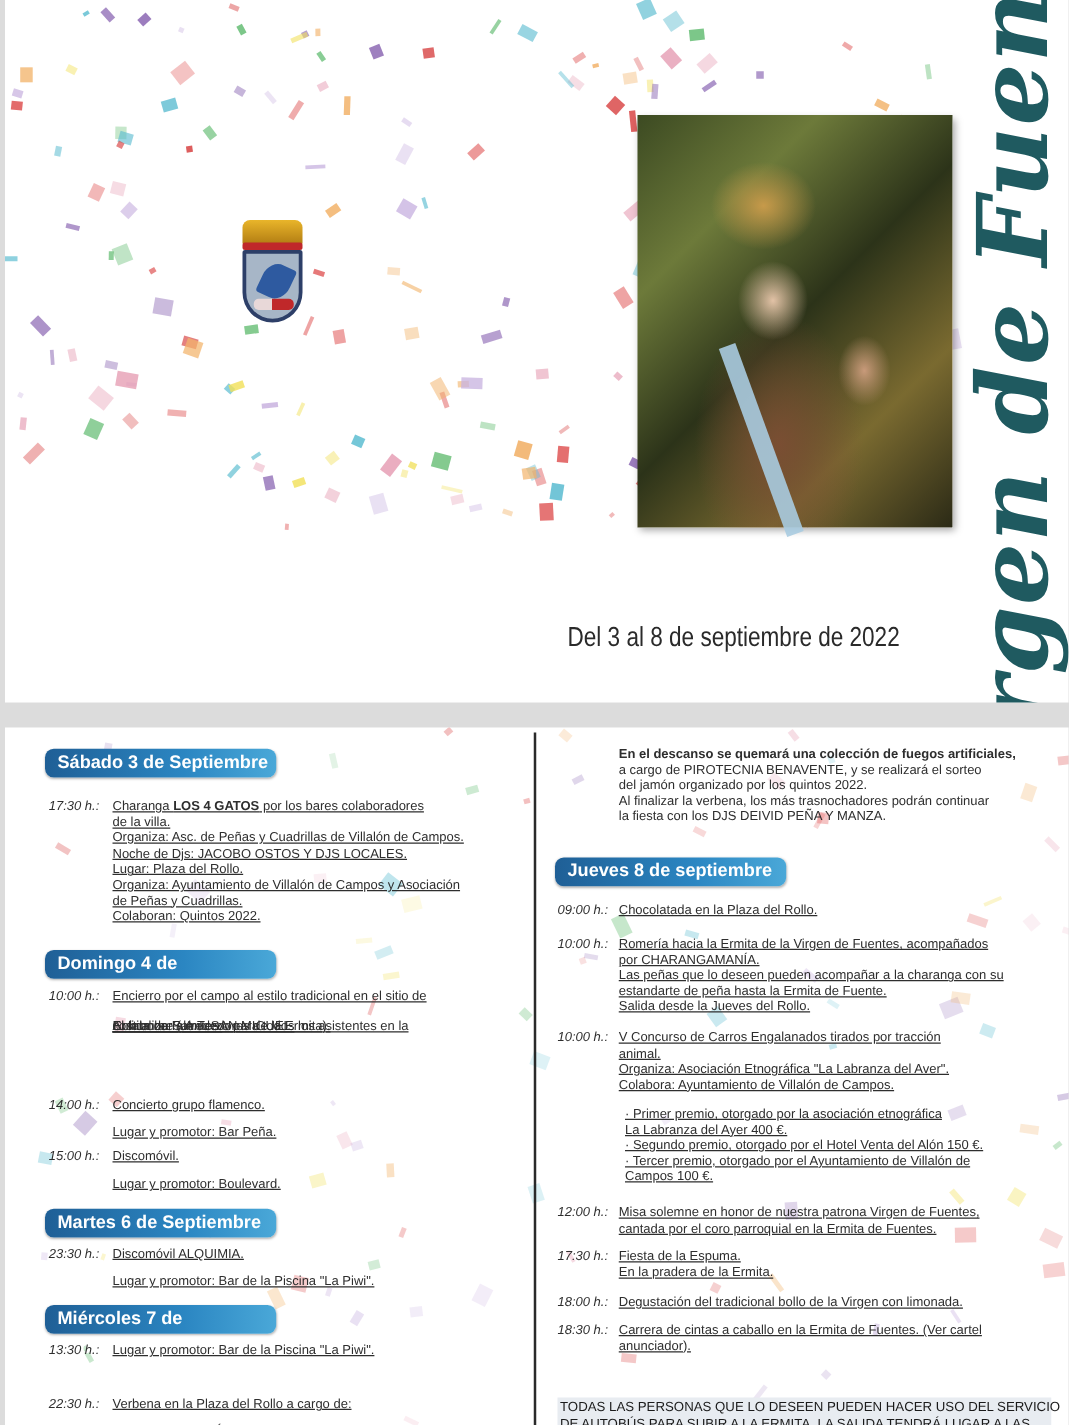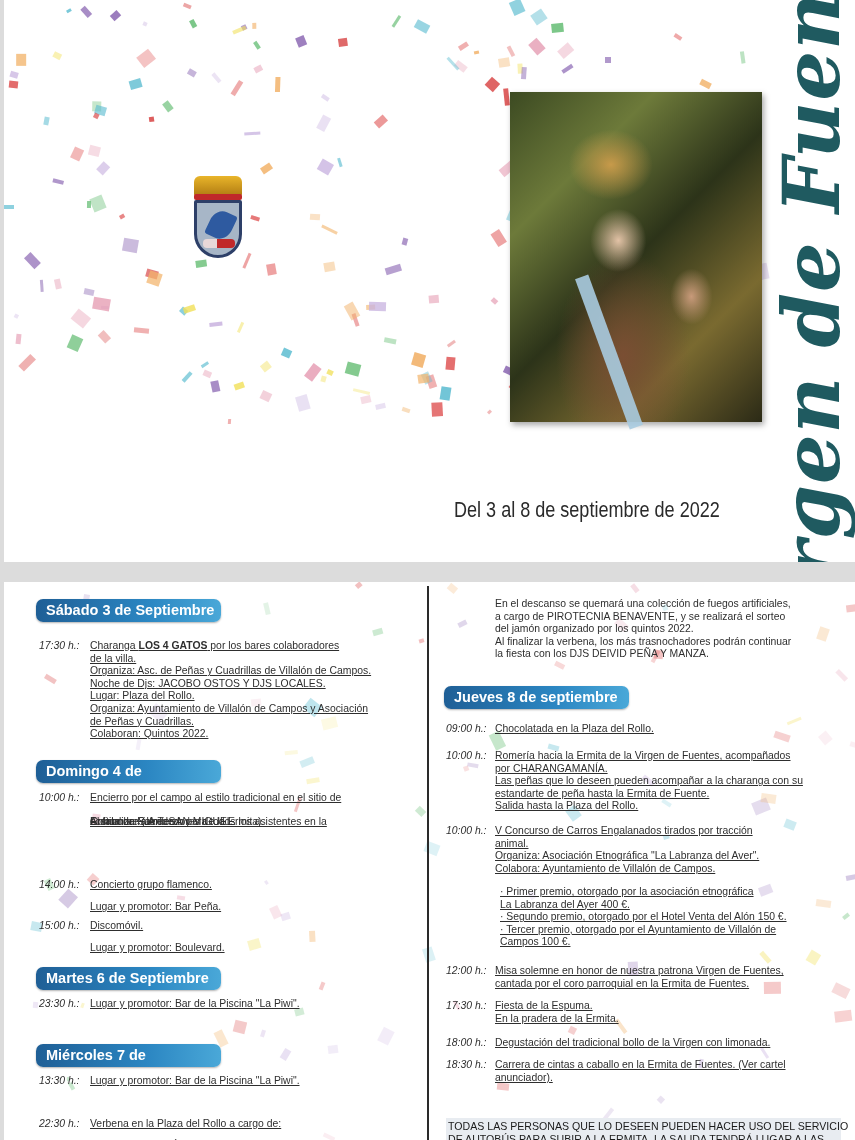--- a/index.html
+++ b/index.html
@@ -382,61 +382,62 @@
         <span class="time">15:00 h.:</span>
         <div class="desc" style="left: 51px;">
           <div style="height: 22px;"><span>Discomóvil.</span></div>
           <div><span>Lugar y promotor: Boulevard.</span></div>
         </div>
       </div>
       <div class="day-header" style="left: 32px; top: 385px; width: 185px;">Martes 6 de Septiembre</div>
       <div class="event" style="top: 416px; left: 35px; width: 410px;">
         <span class="time">23:30 h.:</span>
         <div class="desc" style="left: 51px;">
+          <div style="height: 22px;"><span>Discomóvil ALQUIMIA.</span></div>
           <div><span>Lugar y promotor: Bar de la Piscina "La Piwi".</span></div>
         </div>
       </div>
       <div class="day-header" style="left: 32px; top: 462px; width: 185px;">Miércoles 7 de Septiembre</div>
       <div class="event" style="top: 493px; left: 35px; width: 410px;">
         <span class="time">13:30 h.:</span>
         <div class="desc" style="left: 51px;">
           <div><span>Lugar y promotor: Bar de la Piscina "La Piwi".</span></div>
         </div>
       </div>
       <div class="event" style="top: 536px; left: 35px; width: 410px;">
         <span class="time">22:30 h.:</span>
         <div class="desc" style="left: 51px;">
           <div style="height: 22px;"><span>Verbena en la Plaza del Rollo a cargo de:</span></div>
           <div><span>- ORQUESTA LA ÓRBITA</span></div>
         </div>
       </div>
     </div>
   <div class="col" id="col-right">
       <div style="position: absolute; left: 65px; top: 16px;">
-        <div style="white-space: nowrap;">En el descanso se quemará una colección de fuegos artificiales,</div>
+        <div style="white-space: nowrap; font-weight: bold;">En el descanso se quemará una colección de fuegos artificiales,</div>
         <div style="white-space: nowrap;">a cargo de PIROTECNIA BENAVENTE, y se realizará el sorteo</div>
         <div style="white-space: nowrap;">del jamón organizado por los quintos 2022.</div>
         <div style="white-space: nowrap;">Al finalizar la verbena, los más trasnochadores podrán continuar</div>
         <div style="white-space: nowrap;">la fiesta con los DJS DEIVID PEÑA Y MANZA.</div>
       </div>
       <div class="day-header" style="left: 14px; top: 104px; width: 185px;">Jueves 8 de septiembre</div>
       <div class="event" style="top: 141px; left: 16px; width: 410px;">
         <span class="time">09:00 h.:</span>
         <div class="desc" style="left: 49px;">
           <div><span>Chocolatada en la Plaza del Rollo.</span></div>
         </div>
       </div>
       <div class="event" style="top: 168px; left: 16px; width: 410px;">
         <span class="time">10:00 h.:</span>
         <div class="desc" style="left: 49px;">
           <div><span>Romería hacia la Ermita de la Virgen de Fuentes, acompañados</span></div>
           <div><span>por CHARANGAMANÍA.</span></div>
           <div><span>Las peñas que lo deseen pueden acompañar a la charanga con su</span></div>
           <div><span>estandarte de peña hasta la Ermita de Fuente.</span></div>
-          <div><span>Salida hasta la Plaza del Rollo.</span></div>
+          <div><span>Salida desde la Jueves del Rollo.</span></div>
         </div>
       </div>
       <div class="event" style="top: 243px; left: 16px; width: 410px;">
         <span class="time">10:00 h.:</span>
         <div class="desc" style="left: 49px;">
           <div><span>V Concurso de Carros Engalanados tirados por tracción</span></div>
           <div><span>animal.</span></div>
           <div><span>Organiza: Asociación Etnográfica "La Labranza del Aver".</span></div>
           <div><span>Colabora: Ayuntamiento de Villalón de Campos.</span></div>
         </div>

